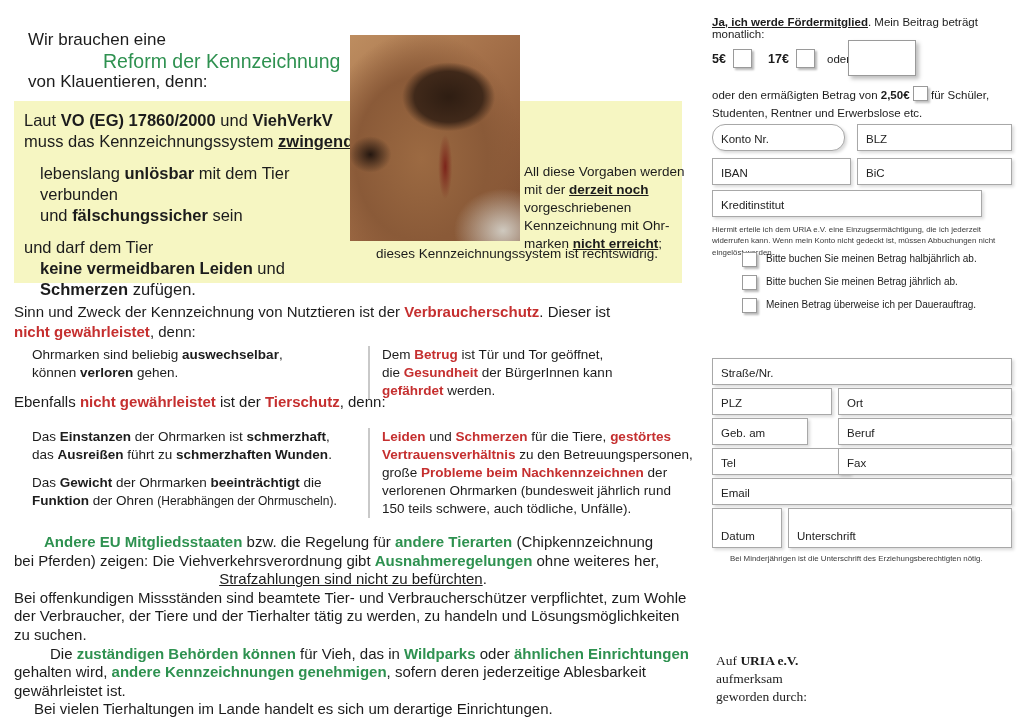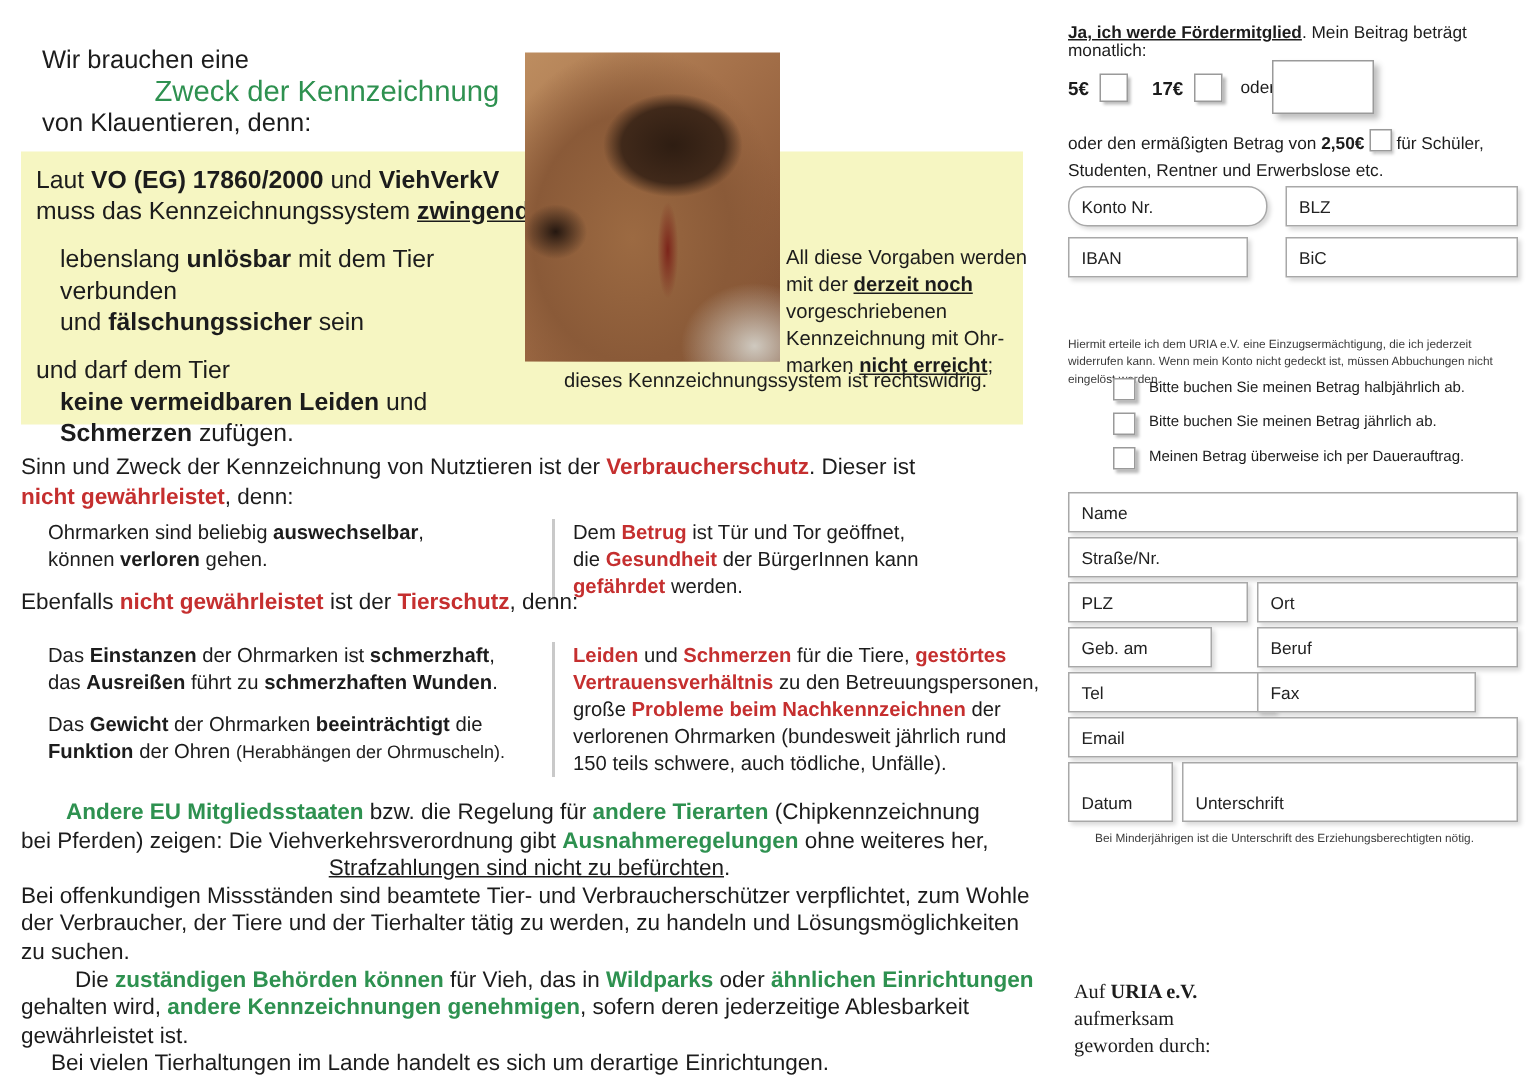--- a/index.html
+++ b/index.html
@@ -63,21 +63,21 @@
   .debit-row .lbl{position:absolute;left:24px;top:1px;font-size:10px;white-space:nowrap;}
   .minor{left:730px;top:554px;font-size:7.9px;color:#3a3a3a;}
   .referral{left:716px;top:652px;font-family:"Liberation Serif",serif;font-size:13.5px;line-height:1.35;}
 </style>
 </head>
 <body>
 
 <div class="page">
 
   <div class="abs hdr1">Wir brauchen eine</div>
-  <div class="abs hdr2">Zweck der Kennzeichnung</div>
+  <div class="abs hdr2">Reform der Kennzeichnung</div>
   <div class="abs hdr3">von Klauentieren, denn:</div>
 
   <div class="abs law-box"></div>
   <div class="abs law-text">
       <div><span>Laut </span><span class="b">VO (EG) 17860/2000</span><span> und </span><span class="b">ViehVerkV</span></div>
       <div><span>muss das Kennzeichnungssystem </span><span class="b u">zwingend</span></div>
       <div class="gap ind"><span>lebenslang </span><span class="b">unlösbar</span><span> mit dem Tier verbunden</span></div>
       <div class="ind"><span>und </span><span class="b">fälschungssicher</span><span> sein</span></div>
       <div class="gap"><span>und darf dem Tier</span></div>
       <div class="ind"><span class="b">keine vermeidbaren Leiden</span><span> und</span></div>
@@ -153,64 +153,64 @@
   <div class="abs bigbox"></div>
 
   <div class="abs reduced"><span>oder den ermäßigten Betrag von </span><span class="b">2,50€</span> <span class="cb cb-sm"></span><span> für Schüler,</span><br><span>Studenten, Rentner und Erwerbslose etc.</span></div>
 
   <div class="abs field" style="left:712px;top:124px;width:133px;border-radius:13px;">
       <span>Konto Nr.</span>
     </div>
   <div class="abs field" style="left:857px;top:124px;width:155px;">
       <span>BLZ</span>
     </div>
-  <div class="abs field" style="left:712px;top:158px;width:120px;">
+  <div class="abs field" style="left:712px;top:158px;width:139px;">
       <span>IBAN</span>
     </div>
   <div class="abs field" style="left:857px;top:158px;width:155px;">
       <span>BiC</span>
+    </div>
+  <div class="abs field" style="left:712px;top:190px;width:270px;">
+      <span>Kreditinstitut</span>
     </div>
 
   <div class="abs fineprint">Hiermit erteile ich dem URIA e.V. eine Einzugsermächtigung, die ich jederzeit widerrufen kann. Wenn mein Konto nicht gedeckt ist, müssen Abbuchungen nicht eingelöst werden.</div>
 
   <div class="abs debit-row" style="top:252px;">
     <span class="cb cb-md"></span>
     <span class="lbl">Bitte buchen Sie meinen Betrag halbjährlich ab.</span>
   </div>
   <div class="abs debit-row" style="top:275px;">
     <span class="cb cb-md"></span>
     <span class="lbl">Bitte buchen Sie meinen Betrag jährlich ab.</span>
   </div>
   <div class="abs debit-row" style="top:298px;">
     <span class="cb cb-md"></span>
     <span class="lbl">Meinen Betrag überweise ich per Dauerauftrag.</span>
   </div>
 
-  <div class="abs field" style="left:712px;top:328px;width:300px;">
-      <span>Name</span>
-    </div>
   <div class="abs field" style="left:712px;top:358px;width:300px;">
       <span>Straße/Nr.</span>
     </div>
   <div class="abs field" style="left:712px;top:388px;width:120px;">
       <span>PLZ</span>
     </div>
   <div class="abs field" style="left:838px;top:388px;width:174px;">
       <span>Ort</span>
     </div>
   <div class="abs field" style="left:712px;top:418px;width:96px;">
       <span>Geb. am</span>
     </div>
   <div class="abs field" style="left:838px;top:418px;width:174px;">
       <span>Beruf</span>
     </div>
   <div class="abs field" style="left:712px;top:448px;width:138px;">
       <span>Tel</span>
     </div>
-  <div class="abs field" style="left:838px;top:448px;width:146px;">
+  <div class="abs field" style="left:838px;top:448px;width:174px;">
       <span>Fax</span>
     </div>
   <div class="abs field" style="left:712px;top:478px;width:300px;">
       <span>Email</span>
     </div>
   <div class="abs field tall" style="left:712px;top:508px;width:70px;">
       <span>Datum</span>
     </div>
   <div class="abs field tall" style="left:788px;top:508px;width:224px;">
       <span>Unterschrift</span>

